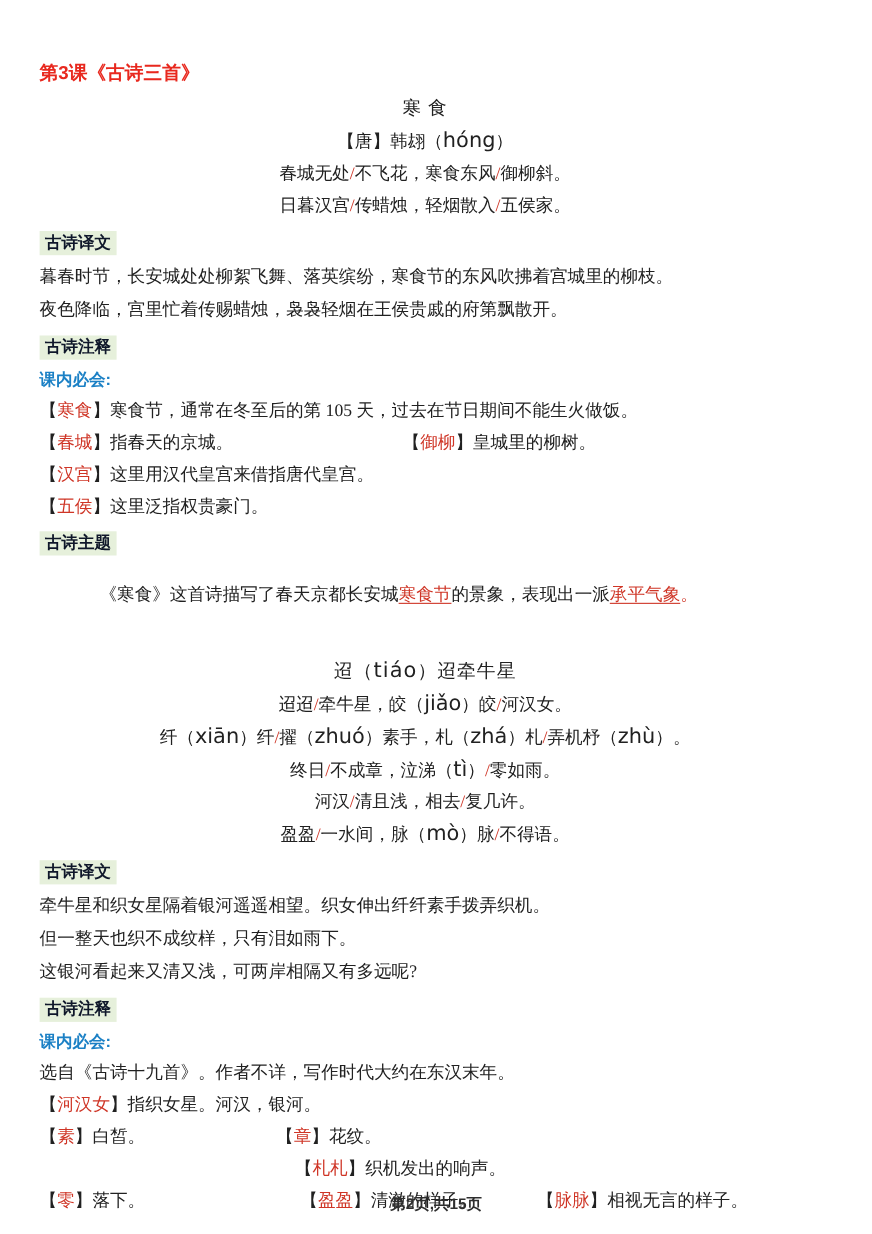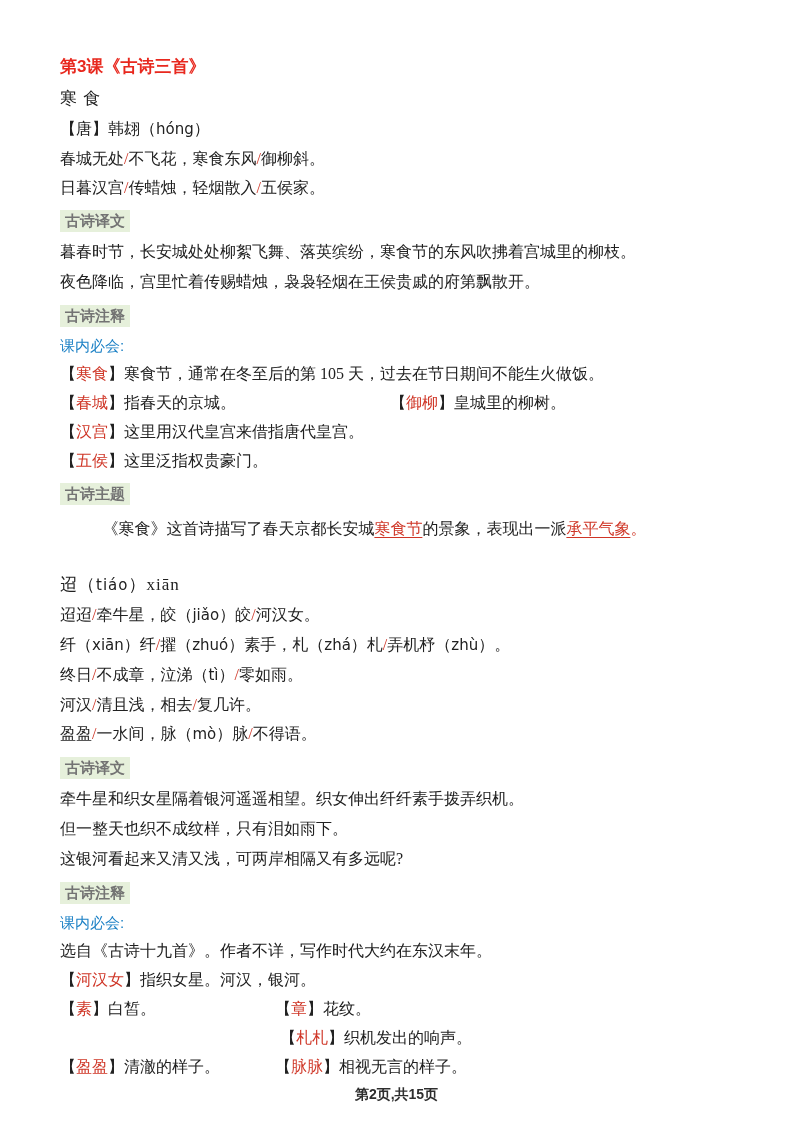--- a/index.html
+++ b/index.html
@@ -8,61 +8,61 @@
     --blue:#1b80c5;
     --label-bg:#e6f0db;
     --ink:#212121;
   }
   *{box-sizing:border-box;}
   html,body{margin:0;padding:0;background:#ffffff;}
   body{width:793px;height:1122px;overflow:hidden;}
   .page{
     position:relative;
     width:793px;height:1122px;
-    padding:56px 56px 0 60px;
+    padding:56px 56px 0 36px;
     background:#fff;
     font-family:"Liberation Serif","DejaVu Serif",serif;
     font-size:16px;color:var(--ink);
   }
   .lesson-title{
     font-family:"Liberation Sans","DejaVu Sans",sans-serif;
     font-size:17px;font-weight:bold;color:var(--title-red);
     margin:0 0 6px 0;line-height:22px;
   }
-  .center{text-align:left;}
+  .center{text-align:center;}
   .poem-title{line-height:30px;font-size:17px;letter-spacing:1px;}
   .poem-author{line-height:29px;}
   .poem-line{line-height:29px;}
   .section-label{
     display:inline-block;
     font-family:"Liberation Sans","DejaVu Sans",sans-serif;
-    font-size:15px;font-weight:bold;color:#737373;
+    font-size:15px;font-weight:bold;color:#0f172a;
     background:var(--label-bg);
     padding:2px 5px;line-height:18px;
     margin:8px 0 5px 0;
   }
   .label-row{line-height:1;}
   .body-line{margin:0;line-height:30px;}
   .subhead{
     font-family:"Liberation Sans","DejaVu Sans",sans-serif;
-    font-size:15px;font-weight:normal;color:var(--blue);
+    font-size:15px;font-weight:bold;color:var(--blue);
     line-height:27px;
   }
   .note-row{display:flex;line-height:29px;justify-content:center;}
   .note-cell{flex:0 0 auto;}
   .cell-fill{flex:1 1 auto;}
   .cw330{width:330px;}
   .cw237{width:237px;}
   .cw215{width:215px;}
-  .theme-para{margin:4px;line-height:30px;text-indent:2.4em;}
+  .theme-para{margin:16px;line-height:30px;text-indent:2.4em;}
   .gap-lg{height:22px;}
   .seg-red{color:var(--red);}
   .seg-slash{color:var(--red);}
   .seg-red-u{color:var(--red);text-decoration:underline;text-underline-offset:3px;}
-  .seg-pinyin{font-family:"DejaVu Sans","Liberation Sans",sans-serif;font-size:15px;}
+  .seg-pinyin{font-family:"DejaVu Sans","Liberation Sans",sans-serif;font-size:19px;}
   .footer{
     position:absolute;left:0;bottom:18px;width:100%;
     text-align:center;
     font-family:"Liberation Sans","DejaVu Sans",sans-serif;
     font-size:14px;font-weight:bold;color:#2e2e2e;
   }
 </style>
 </head>
 <body>
 
@@ -96,21 +96,21 @@
   <div class="note-row">
     <span class="note-cell cell-fill"><span class="seg-plain">【</span><span class="seg-red">五侯</span><span class="seg-plain">】这里泛指权贵豪门。</span></span>
   </div>
 
   <div class="label-row"><span class="section-label">古诗主题</span></div>
   <p class="theme-para"><span class="seg-plain">《寒食》这首诗描写了春天京都长安城</span><span class="seg-red-u">寒食节</span><span class="seg-plain">的景象，表现出一派</span><span class="seg-red-u">承平气象</span><span class="seg-red">。</span></p>
 
   <div class="gap-lg"></div>
 
   <div class="center">
-    <div class="poem-title"><span class="seg-plain">迢（</span><span class="seg-pinyin">tiáo</span><span class="seg-plain">）xiān</span></div>
+    <div class="poem-title"><span class="seg-plain">迢（</span><span class="seg-pinyin">tiáo</span><span class="seg-plain">）迢牵牛星</span></div>
     <div class="poem-line"><span class="seg-plain">迢迢</span><span class="seg-slash">/</span><span class="seg-plain">牵牛星，皎（</span><span class="seg-pinyin">jiǎo</span><span class="seg-plain">）皎</span><span class="seg-slash">/</span><span class="seg-plain">河汉女。</span></div>
     <div class="poem-line"><span class="seg-plain">纤（</span><span class="seg-pinyin">xiān</span><span class="seg-plain">）纤</span><span class="seg-slash">/</span><span class="seg-plain">擢（</span><span class="seg-pinyin">zhuó</span><span class="seg-plain">）素手，札（</span><span class="seg-pinyin">zhá</span><span class="seg-plain">）札</span><span class="seg-slash">/</span><span class="seg-plain">弄机杼（</span><span class="seg-pinyin">zhù</span><span class="seg-plain">）。</span></div>
     <div class="poem-line"><span class="seg-plain">终日</span><span class="seg-slash">/</span><span class="seg-plain">不成章，泣涕（</span><span class="seg-pinyin">tì</span><span class="seg-plain">）</span><span class="seg-slash">/</span><span class="seg-plain">零如雨。</span></div>
     <div class="poem-line"><span class="seg-plain">河汉</span><span class="seg-slash">/</span><span class="seg-plain">清且浅，相去</span><span class="seg-slash">/</span><span class="seg-plain">复几许。</span></div>
     <div class="poem-line"><span class="seg-plain">盈盈</span><span class="seg-slash">/</span><span class="seg-plain">一水间，脉（</span><span class="seg-pinyin">mò</span><span class="seg-plain">）脉</span><span class="seg-slash">/</span><span class="seg-plain">不得语。</span></div>
   </div>
 
   <div class="label-row"><span class="section-label">古诗译文</span></div>
   <p class="body-line">牵牛星和织女星隔着银河遥遥相望。织女伸出纤纤素手拨弄织机。</p>
   <p class="body-line">但一整天也织不成纹样，只有泪如雨下。</p>
@@ -125,18 +125,19 @@
     <span class="note-cell cell-fill"><span class="seg-plain">【</span><span class="seg-red">河汉女</span><span class="seg-plain">】指织女星。河汉，银河。</span></span>
   </div>
   <div class="note-row">
     <span class="note-cell cw215"><span class="seg-plain">【</span><span class="seg-red">素</span><span class="seg-plain">】白皙。</span></span>
     <span class="note-cell cell-fill"><span class="seg-plain">【</span><span class="seg-red">章</span><span class="seg-plain">】花纹。</span></span>
   </div>
   <div class="note-row">
     <span class="note-cell cw237"><span class="seg-plain">【</span><span class="seg-red">札札</span><span class="seg-plain">】织机发出的响声。</span></span>
   </div>
   <div class="note-row">
+    <span class="note-cell cw237"><span class="seg-plain">【</span><span class="seg-red">零</span><span class="seg-plain">】落下。</span></span>
     <span class="note-cell cw215"><span class="seg-plain">【</span><span class="seg-red">盈盈</span><span class="seg-plain">】清澈的样子。</span></span>
     <span class="note-cell cell-fill"><span class="seg-plain">【</span><span class="seg-red">脉脉</span><span class="seg-plain">】相视无言的样子。</span></span>
   </div>
 
   <div class="footer">第2页,共15页</div>
 </div>
 
 </body></html>

